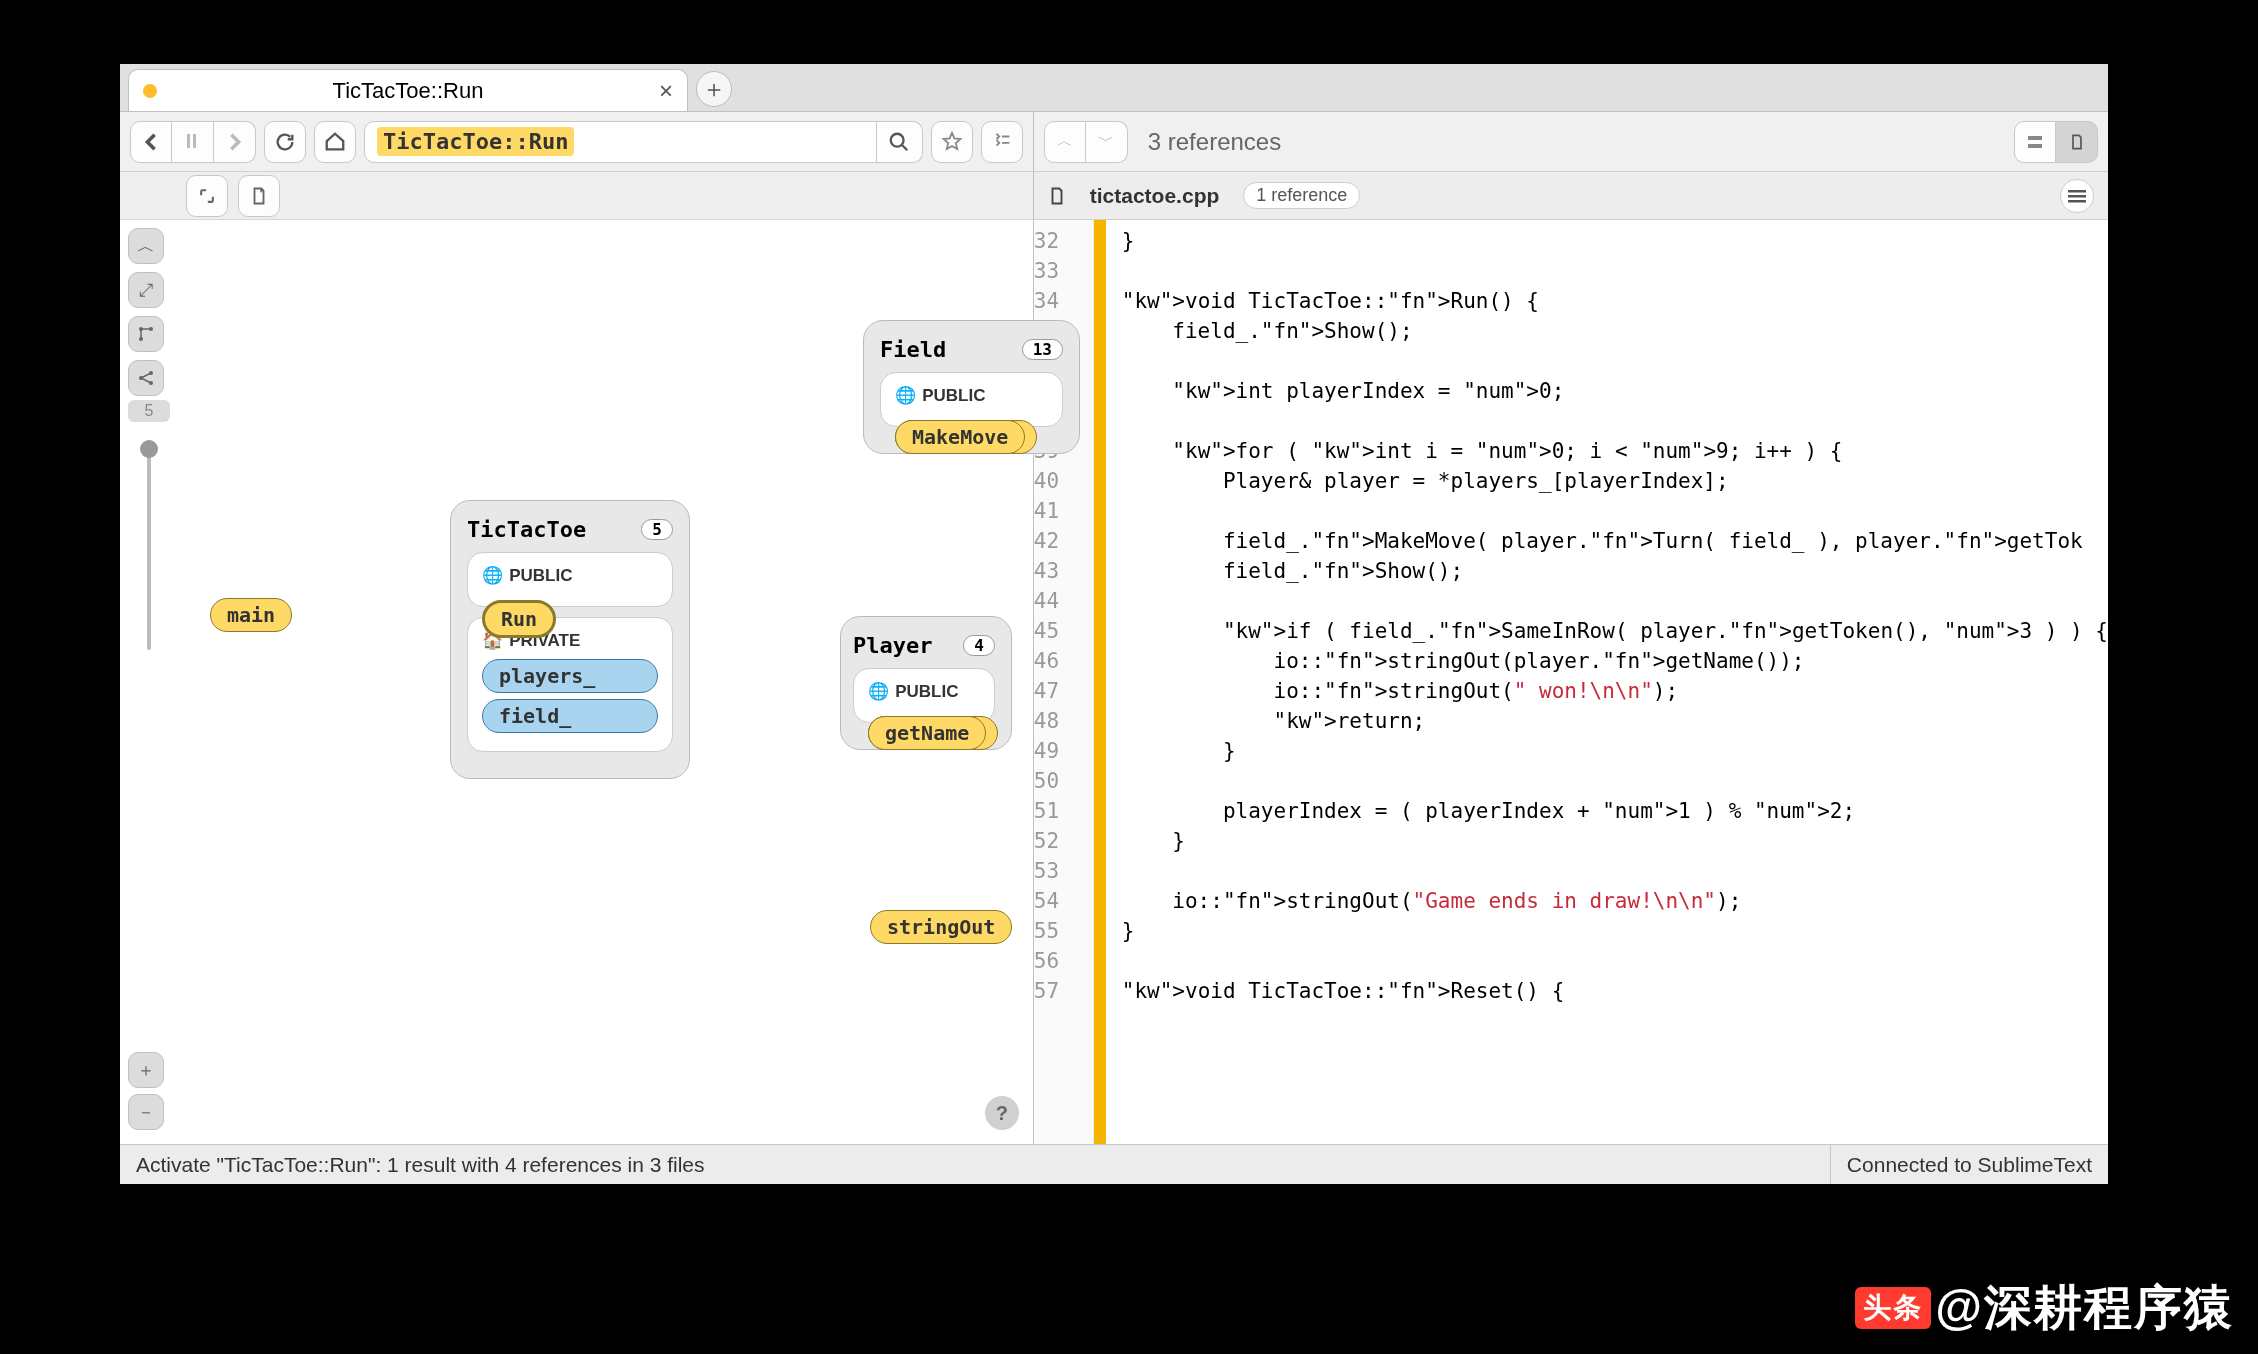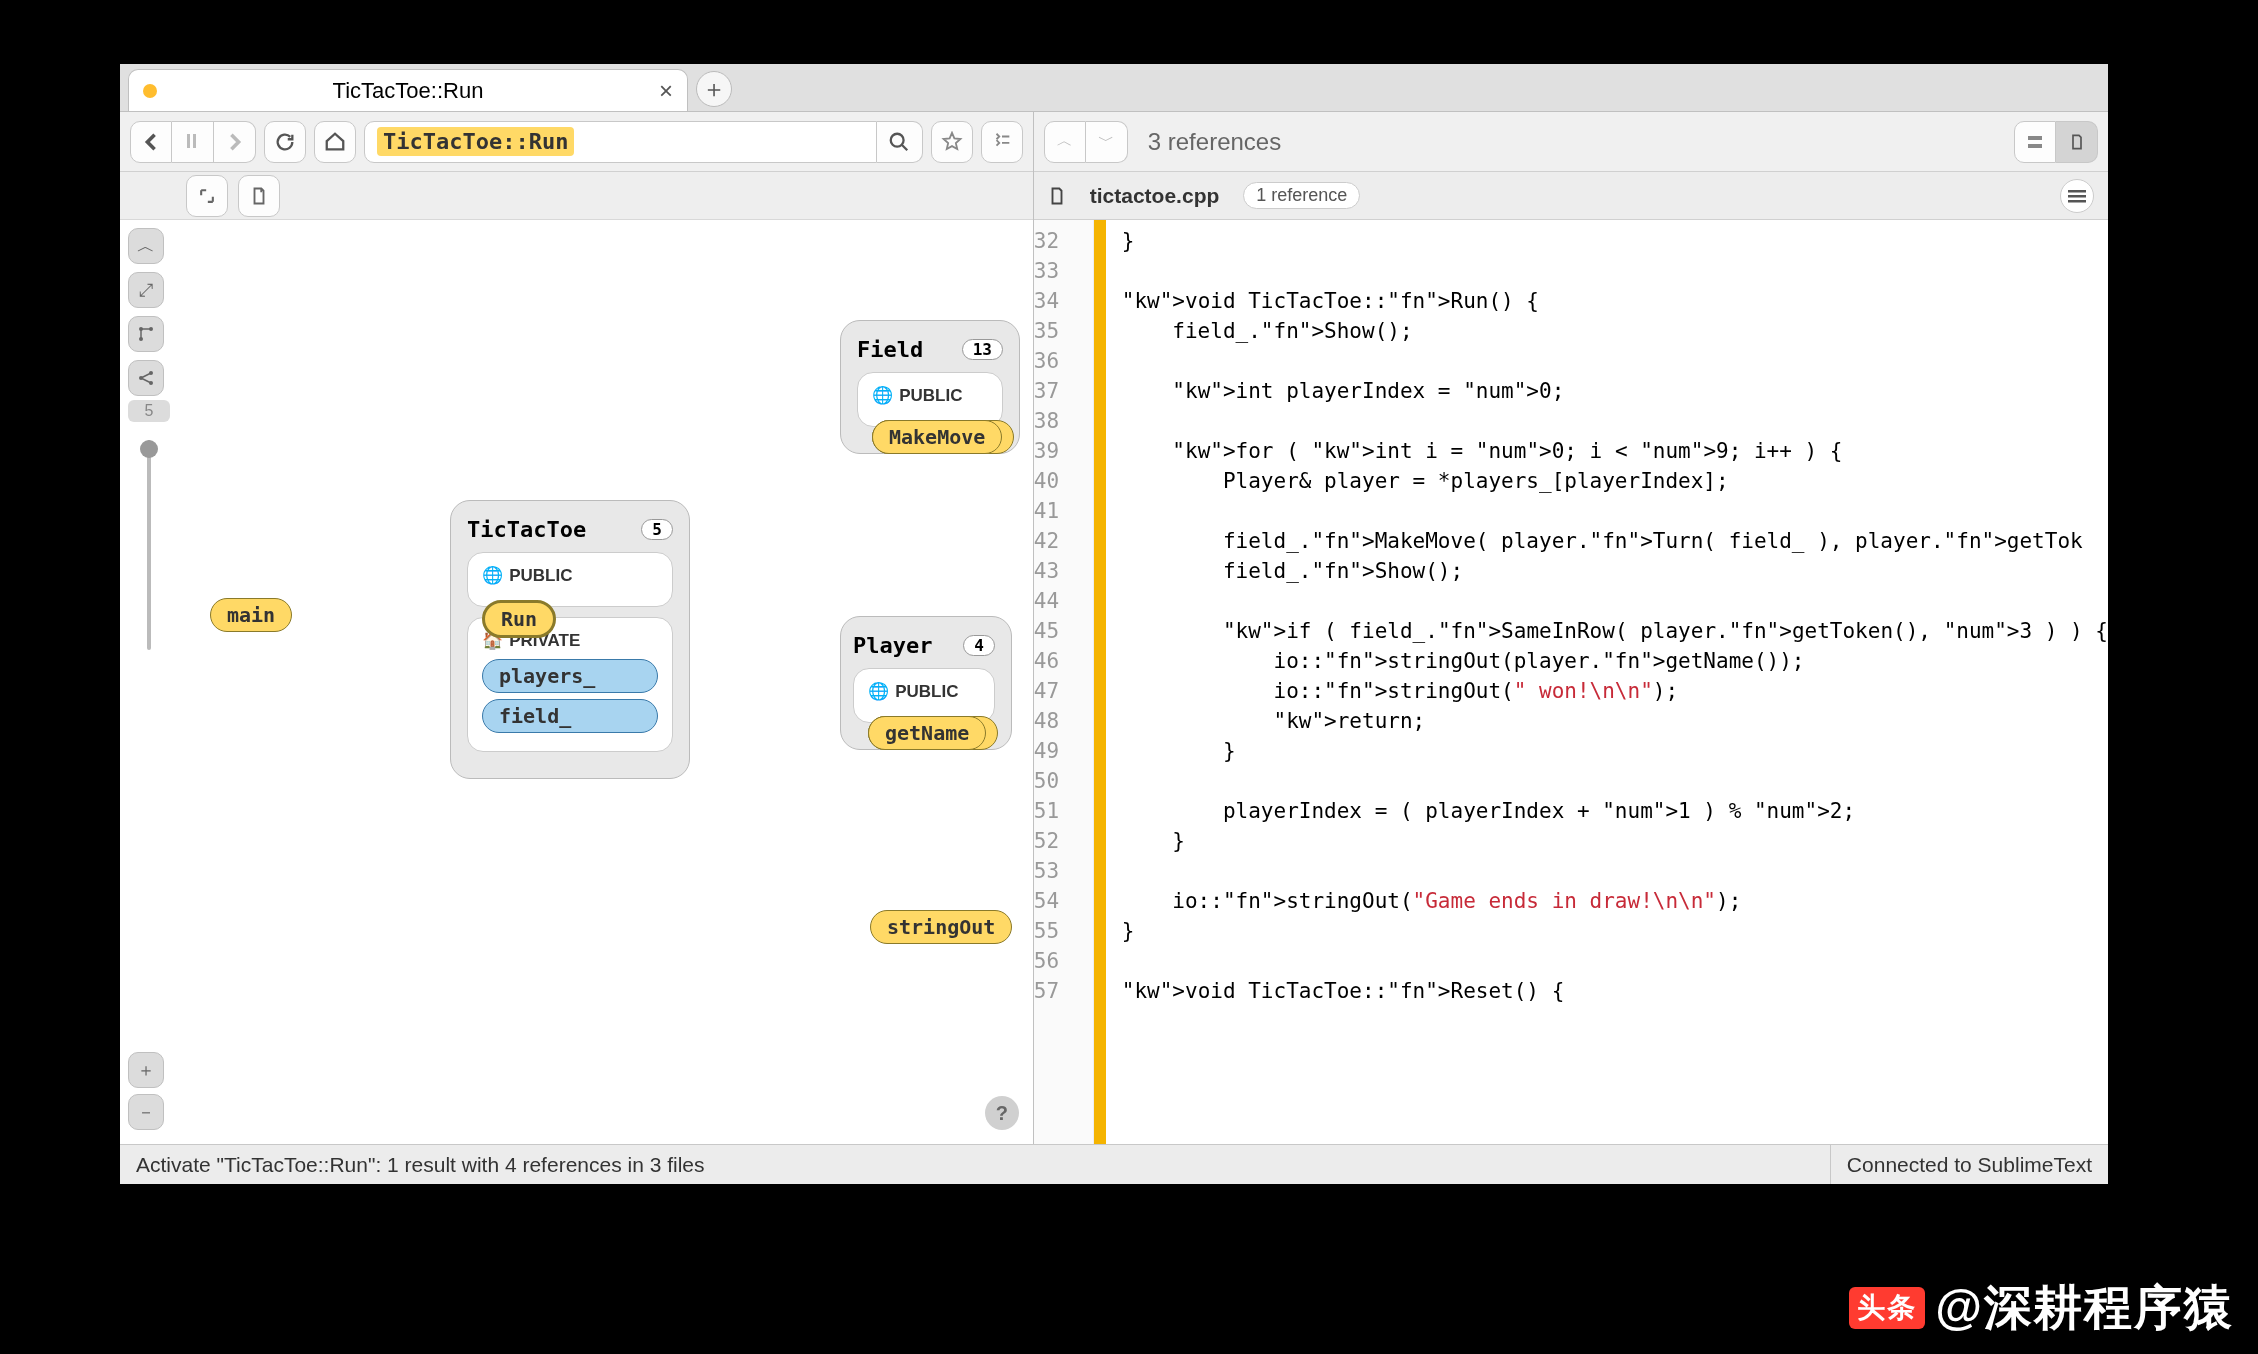--- a/index.html
+++ b/index.html
@@ -69,21 +69,21 @@
   .code-area { flex: 1; overflow: hidden; font-family: Menlo, monospace; font-size: 21px; display: flex; }
   .gutter { width: 60px; background: #fafafa; color: #999; padding: 6px 10px 6px 0; border-right: 1px solid #eee; }
   .gutter div { height: 30px; line-height: 30px; }
   .mark-col { width: 12px; background: #f5b400; margin-right: 2px; }
   .codelines { padding: 6px 0 6px 14px; white-space: pre; line-height: 30px; }
   .str { color: #c72a38; }
   
   .statusbar { height: 40px; background: #ececec; border-top: 1px solid #c8c8c8; display: flex; align-items: center; padding: 0 16px; font-size: 21px; color: #333; }
   .statusbar .right { margin-left: auto; border-left: 1px solid #c8c8c8; padding-left: 16px; height: 100%; display: flex; align-items: center; }
   
-  .watermark { position: absolute; right: 24px; bottom: 14px; color: #fff; font-size: 48px; font-weight: 700; letter-spacing: 2px; display: flex; align-items: center; gap: 10px; }
+  .watermark { position: absolute; right: 24px; bottom: 14px; color: #fff; font-size: 48px; font-weight: 700; letter-spacing: 2px; display: flex; align-items: center; gap: 4px; }
   .wm-chip { background: #ff3b30; color:#fff; border-radius: 6px; padding: 2px 8px; font-size: 28px; font-weight: 700; }
   svg { display: block; }
 </style>
 </head>
 <body>
 
 <div class="window">
 
   <div class="tabbar">
     <div class="tab">
@@ -208,21 +208,21 @@
           <div class="section">
             <div class="section-label">
                 <span>🏠</span>
                 <span>PRIVATE</span>
               </div>
             <span class="pill blue member" style="padding-right:28px; position:relative;">players_</span>
             <span class="pill blue member" style="padding-right:28px; position:relative;">field_</span>
           </div>
         </div>
 
-        <div class="classbox" style="left:720px; top:100px; width:180px;">
+        <div class="classbox" style="left:743px; top:100px; width:217px;">
           <div class="classbox-title">
               <span>Field</span>
               <span class="class-count">13</span>
             </div>
           <div class="section">
             <div class="section-label">
                 <span>🌐</span>
                 <span>PUBLIC</span>
               </div>
             <span class="pill member">Show</span>

